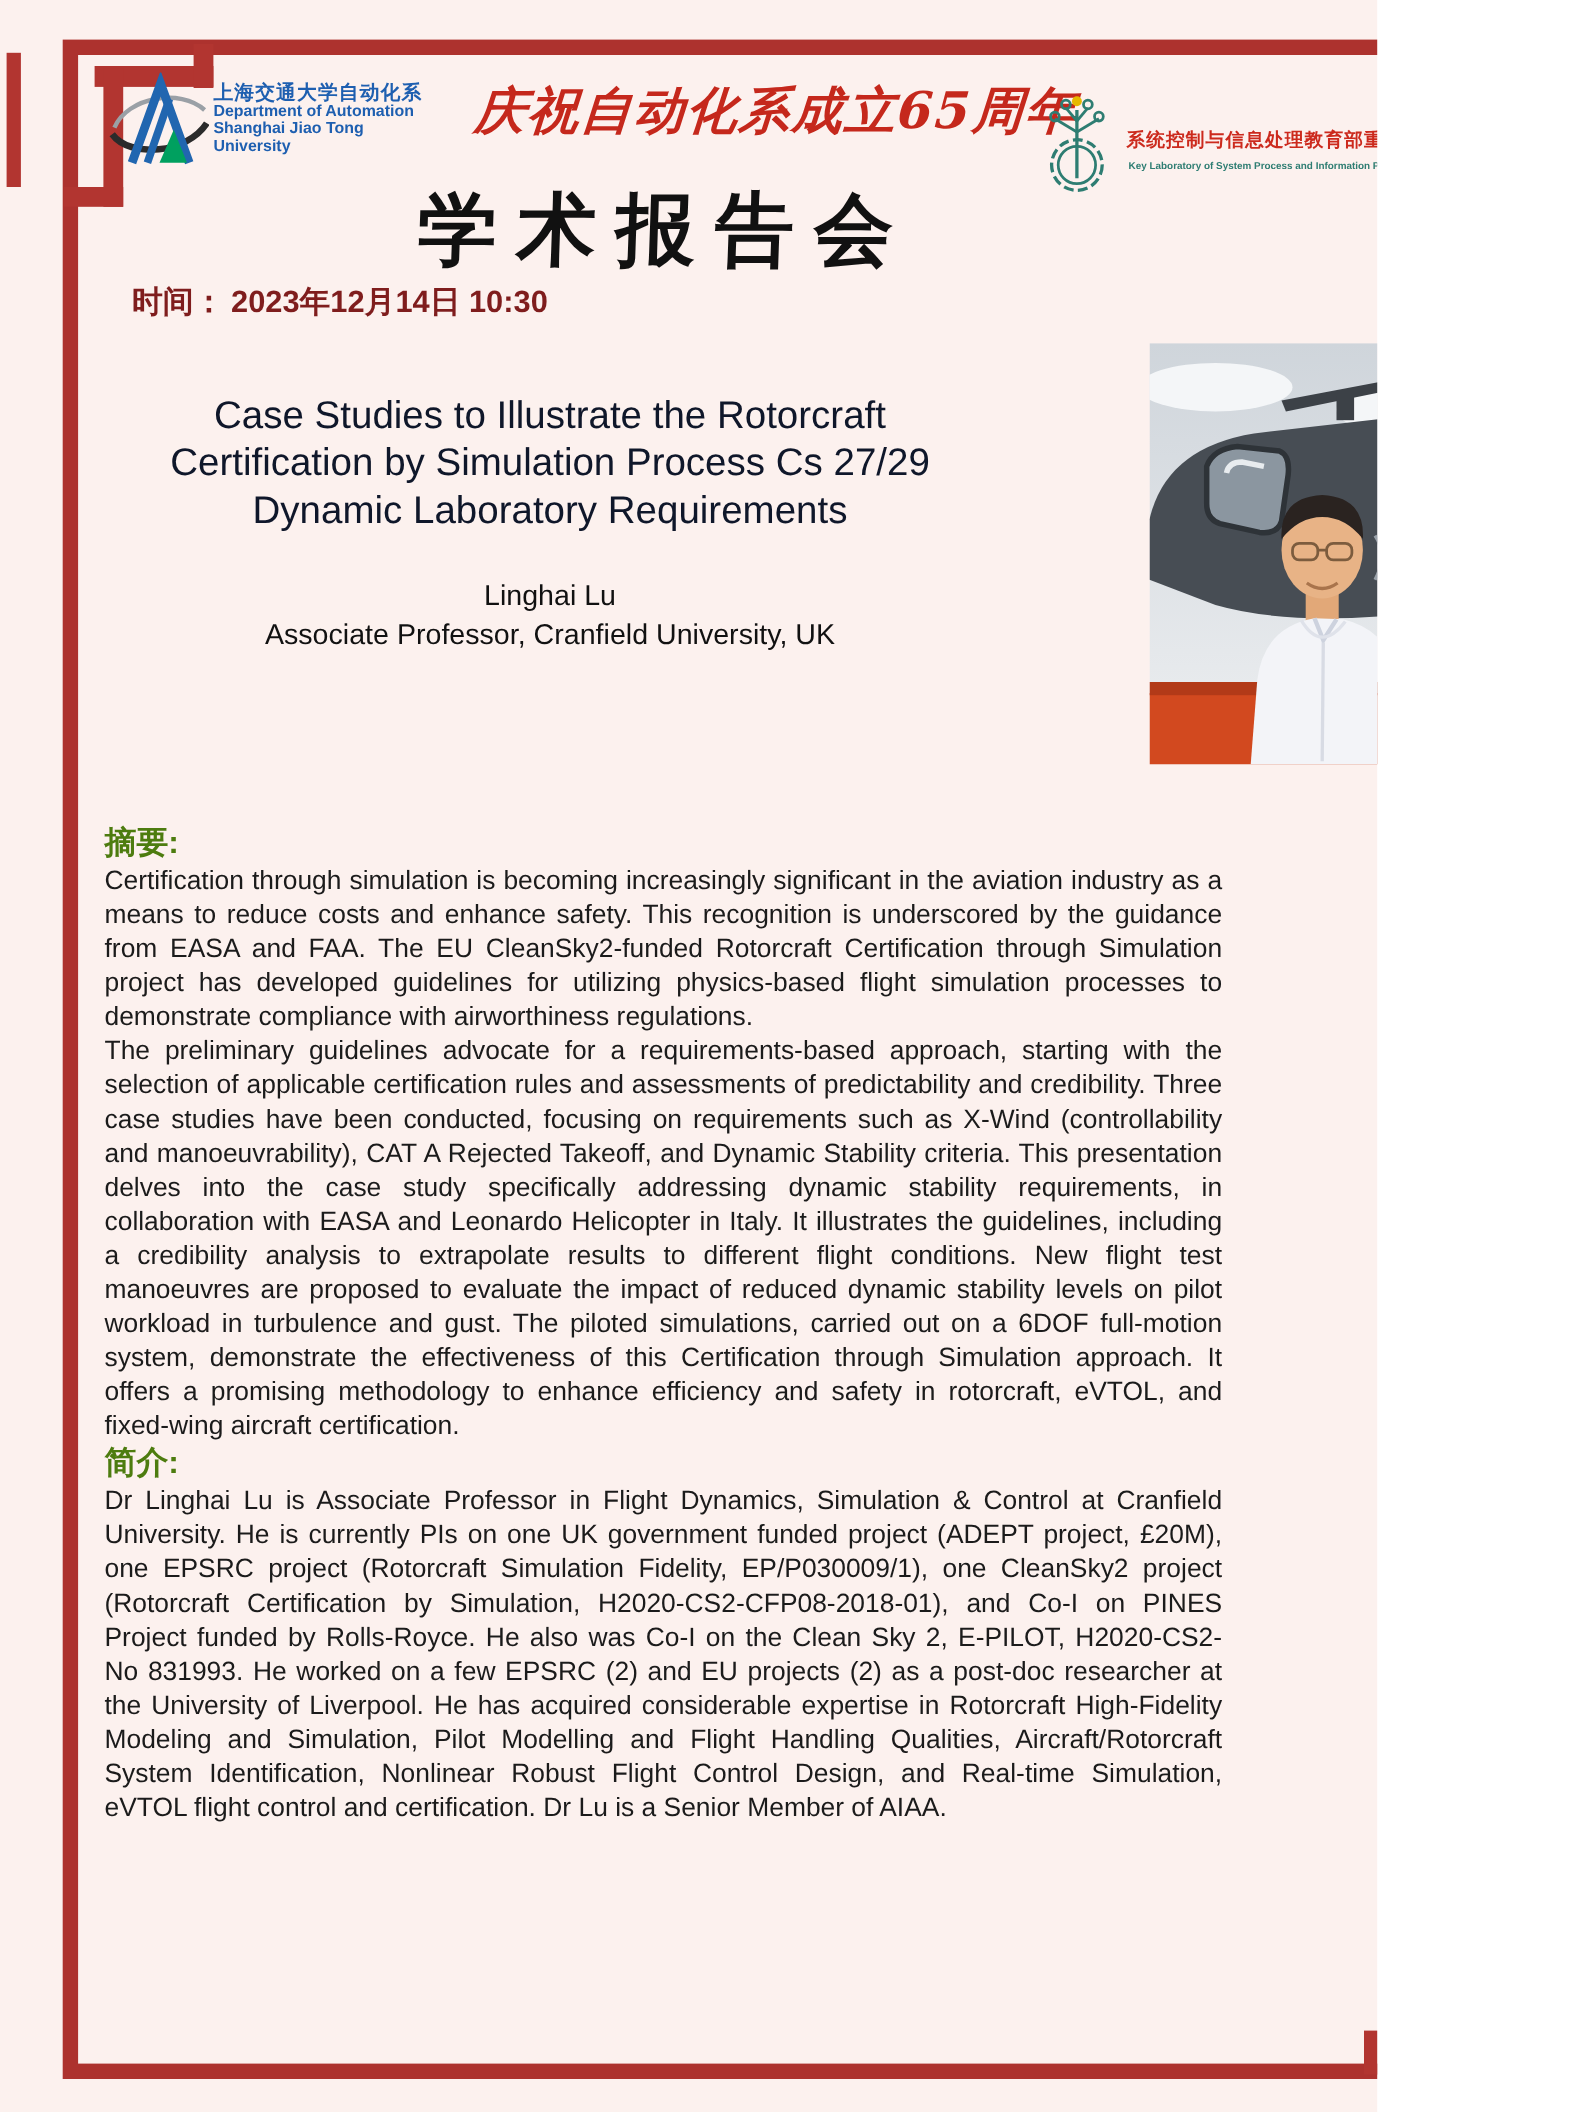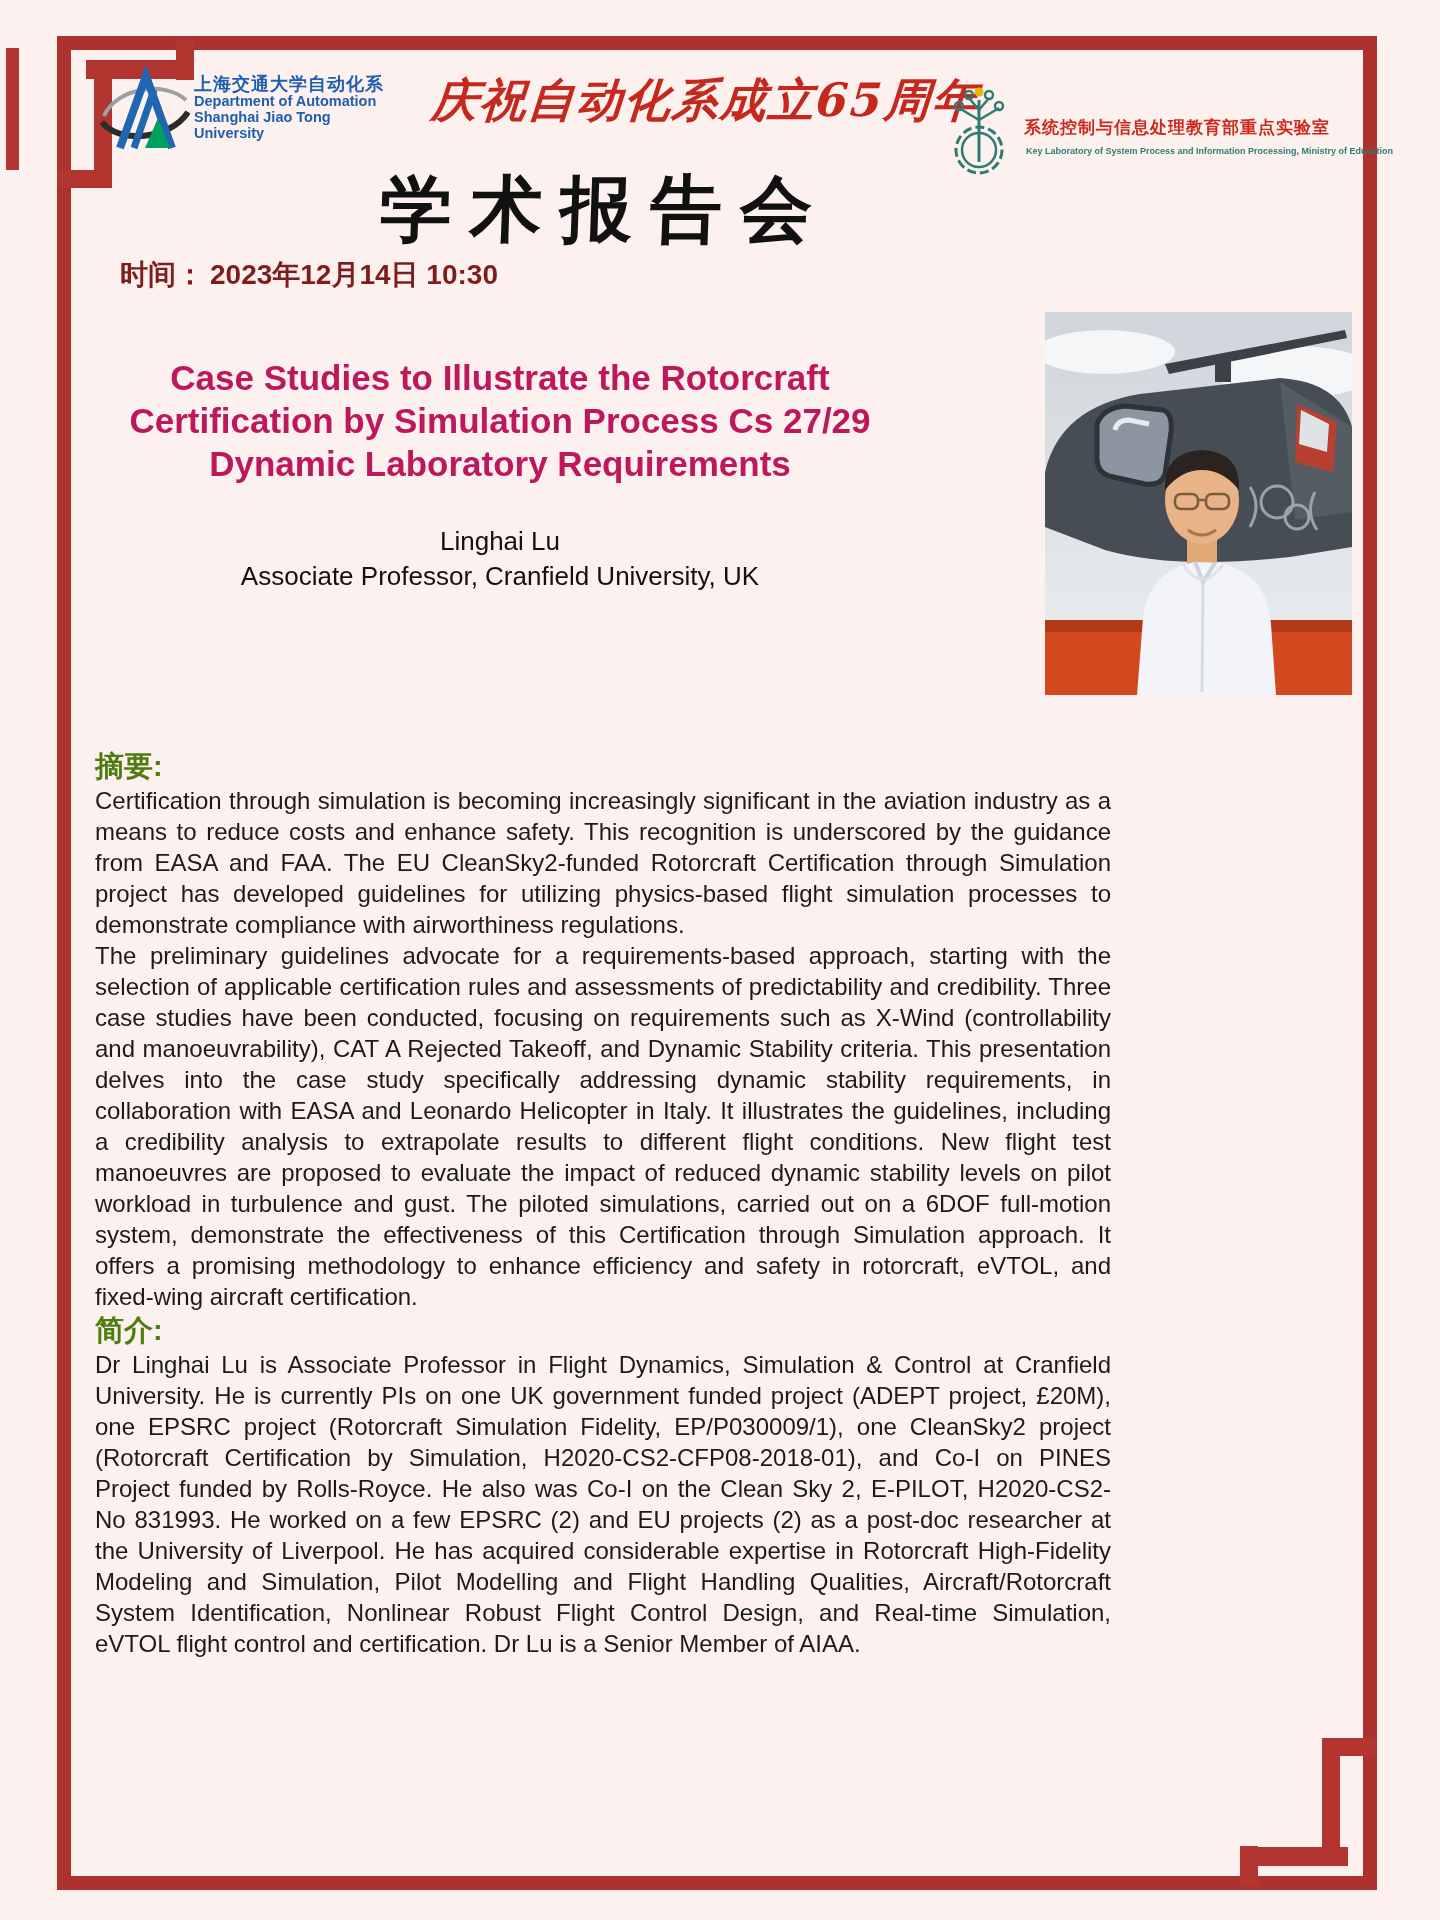--- a/index.html
+++ b/index.html
@@ -1,17 +1,17 @@
 <!DOCTYPE html>
 <html><head>
 <meta charset="utf-8">
 <style>
   html,body{margin:0;padding:0;}
   body{font-family:"Liberation Sans","DejaVu Sans",sans-serif;}
-  #page{position:relative;width:1440px;height:1920px;background:#fcf1ee;overflow:hidden;}
+  #page{position:relative;width:1252px;height:1920px;background:#fcf1ee;overflow:hidden;}
 
   
   #frame{position:absolute;left:57px;top:36px;width:1320px;height:1854px;
          border:14px solid #ad322e;box-sizing:border-box;}
   .fret{position:absolute;width:200px;height:200px;}
   .fret div{position:absolute;background:#b23530;}
   .fret .o1{left:86px;top:24px;width:108px;height:19px;}
   .fret .o2{left:176px;top:4px;width:18px;height:40px;}
   .fret .o3{left:94px;top:26px;width:18px;height:126px;}
   .fret .o4{left:58px;top:134px;width:54px;height:18px;}
@@ -42,21 +42,21 @@
           font-family:"DejaVu Serif","Liberation Serif",serif;
           font-size:72px;font-weight:bold;color:#111;letter-spacing:18px;
           transform:skewX(-2deg);}
 
   #meta{position:absolute;left:120px;top:256px;font-size:28px;font-weight:bold;
         color:#7f1d1d;line-height:37px;}
   #meta .row{white-space:nowrap;}
   #meta .lbl{margin-right:6px;}
 
   #talk-title{position:absolute;left:70px;top:356px;width:860px;text-align:center;
-        font-size:35px;font-weight:bold;color:#be185d;line-height:43px;}
+        font-size:35px;font-weight:normal;color:#0f172a;line-height:43px;}
 
   #speaker{position:absolute;left:70px;top:524px;width:860px;text-align:center;
         font-size:26px;font-weight:normal;color:#111;line-height:35px;}
 
   #photo{position:absolute;left:1045px;top:312px;width:307px;height:383px;}
 
   
   #content{position:absolute;left:95px;top:748px;width:1016px;color:#1b1b1b;}
   .sec-h{font-size:29px;font-weight:bold;line-height:37px;color:#4d7c0f;}
   .para{font-size:24px;line-height:31px;text-align:justify;margin:0;}

